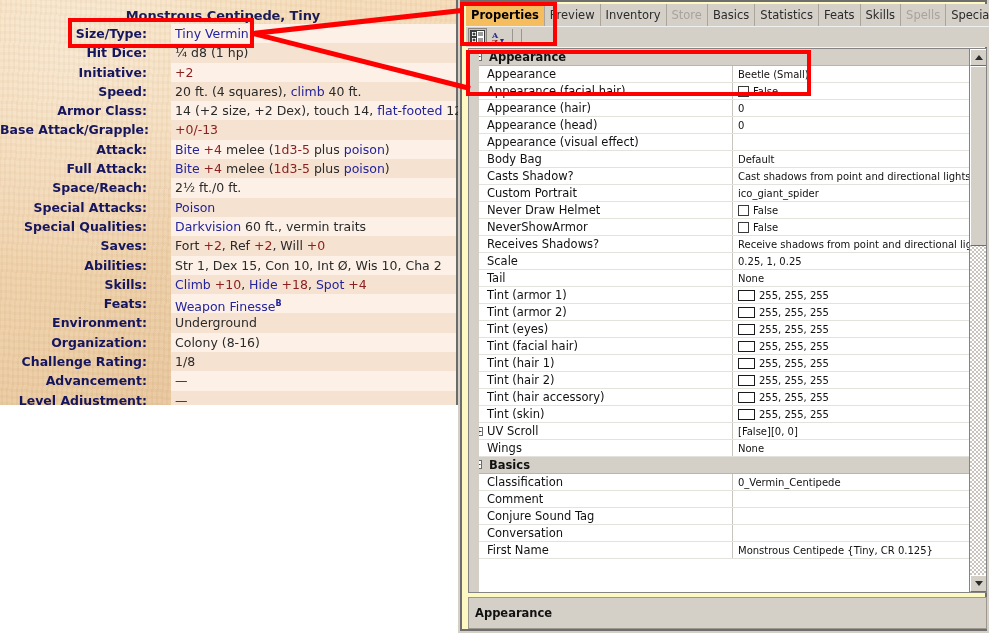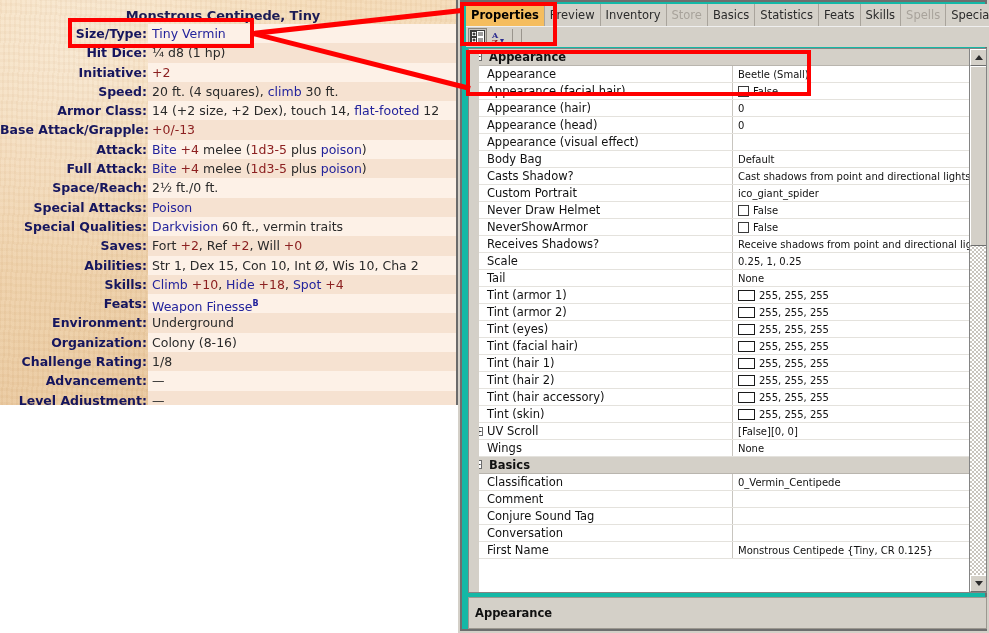--- a/index.html
+++ b/index.html
@@ -39,42 +39,42 @@
   }
   .sb-rows{ position:absolute; left:0; top:24px; width:458px; z-index:2;}
   .sb-row{ height:19.3px; position:relative; }
   .sb-row .lab{
     position:absolute; left:0; top:0; width:152px; height:100%;
     text-align:right; padding-right:5px; box-sizing:border-box;
     font:bold 12.5px "DejaVu Sans", sans-serif; color:#16165e;
     line-height:19.3px; white-space:nowrap;
   }
   .sb-row .val{
-    position:absolute; left:148px; top:0; right:2px; height:100%;
+    position:absolute; left:171px; top:0; right:2px; height:100%;
     font:12.5px "DejaVu Sans", sans-serif; color:#2a2a2a;
     line-height:19.3px; white-space:nowrap;
     padding-left:4px; box-sizing:border-box;
   }
   .sb-row.odd .val{ background:#fdf1e7; }
   .sb-row.even .val{ background:#f6e2d1; }
   .blu{ color:#23239c; }
   .red{ color:#8c2020; }
   .blk{ color:#2a2a2a; }
   sup.bsup{ font-size:8px; font-weight:bold; color:#23239c; vertical-align:super;}
 
   
   #pane{
     position:absolute; left:458px; top:0; width:531px; height:633px;
     background:#d4d0c8;
     font-family:"DejaVu Sans", sans-serif;
     box-sizing:border-box;
   }
   #pane-frame{
     position:absolute; left:2px; top:0px; width:527px; height:631px;
-    border:2px solid #6e6e6e; box-sizing:border-box; background:#14b8a6;
+    border:2px solid #6e6e6e; box-sizing:border-box; background:#fef9c3;
   }
 
   
   #tabstrip{
     position:absolute; left:4px; top:2px; width:523px; height:22px;
     background:#d4d0c8; display:flex; align-items:stretch;
   }
   .tab{
     display:flex;align-items:center;
     padding:0 5px; font-size:11.5px; color:#2b2b2b;
@@ -214,21 +214,21 @@
       <div class="sb-row even">
         <div class="lab">Hit Dice:</div>
         <div class="val"><span class="blk">¼ d8 (1 hp)</span></div>
       </div>
       <div class="sb-row odd">
         <div class="lab">Initiative:</div>
         <div class="val"><span class="red">+2</span></div>
       </div>
       <div class="sb-row even">
         <div class="lab">Speed:</div>
-        <div class="val"><span class="blk">20 ft. (4 squares), </span><span class="blu">climb</span><span class="blk"> 30 ft.</span></div>
+        <div class="val"><span class="blk">20 ft. (4 squares), </span><span class="blu">climb</span><span class="blk"> 40 ft.</span></div>
       </div>
       <div class="sb-row odd">
         <div class="lab">Armor Class:</div>
         <div class="val"><span class="blk">14 (+2 size, +2 Dex), touch 14, </span><span class="blu">flat-footed</span><span class="blk"> 12</span></div>
       </div>
       <div class="sb-row even">
         <div class="lab">Base Attack/Grapple:</div>
         <div class="val"><span class="red">+0/-13</span></div>
       </div>
       <div class="sb-row odd">

